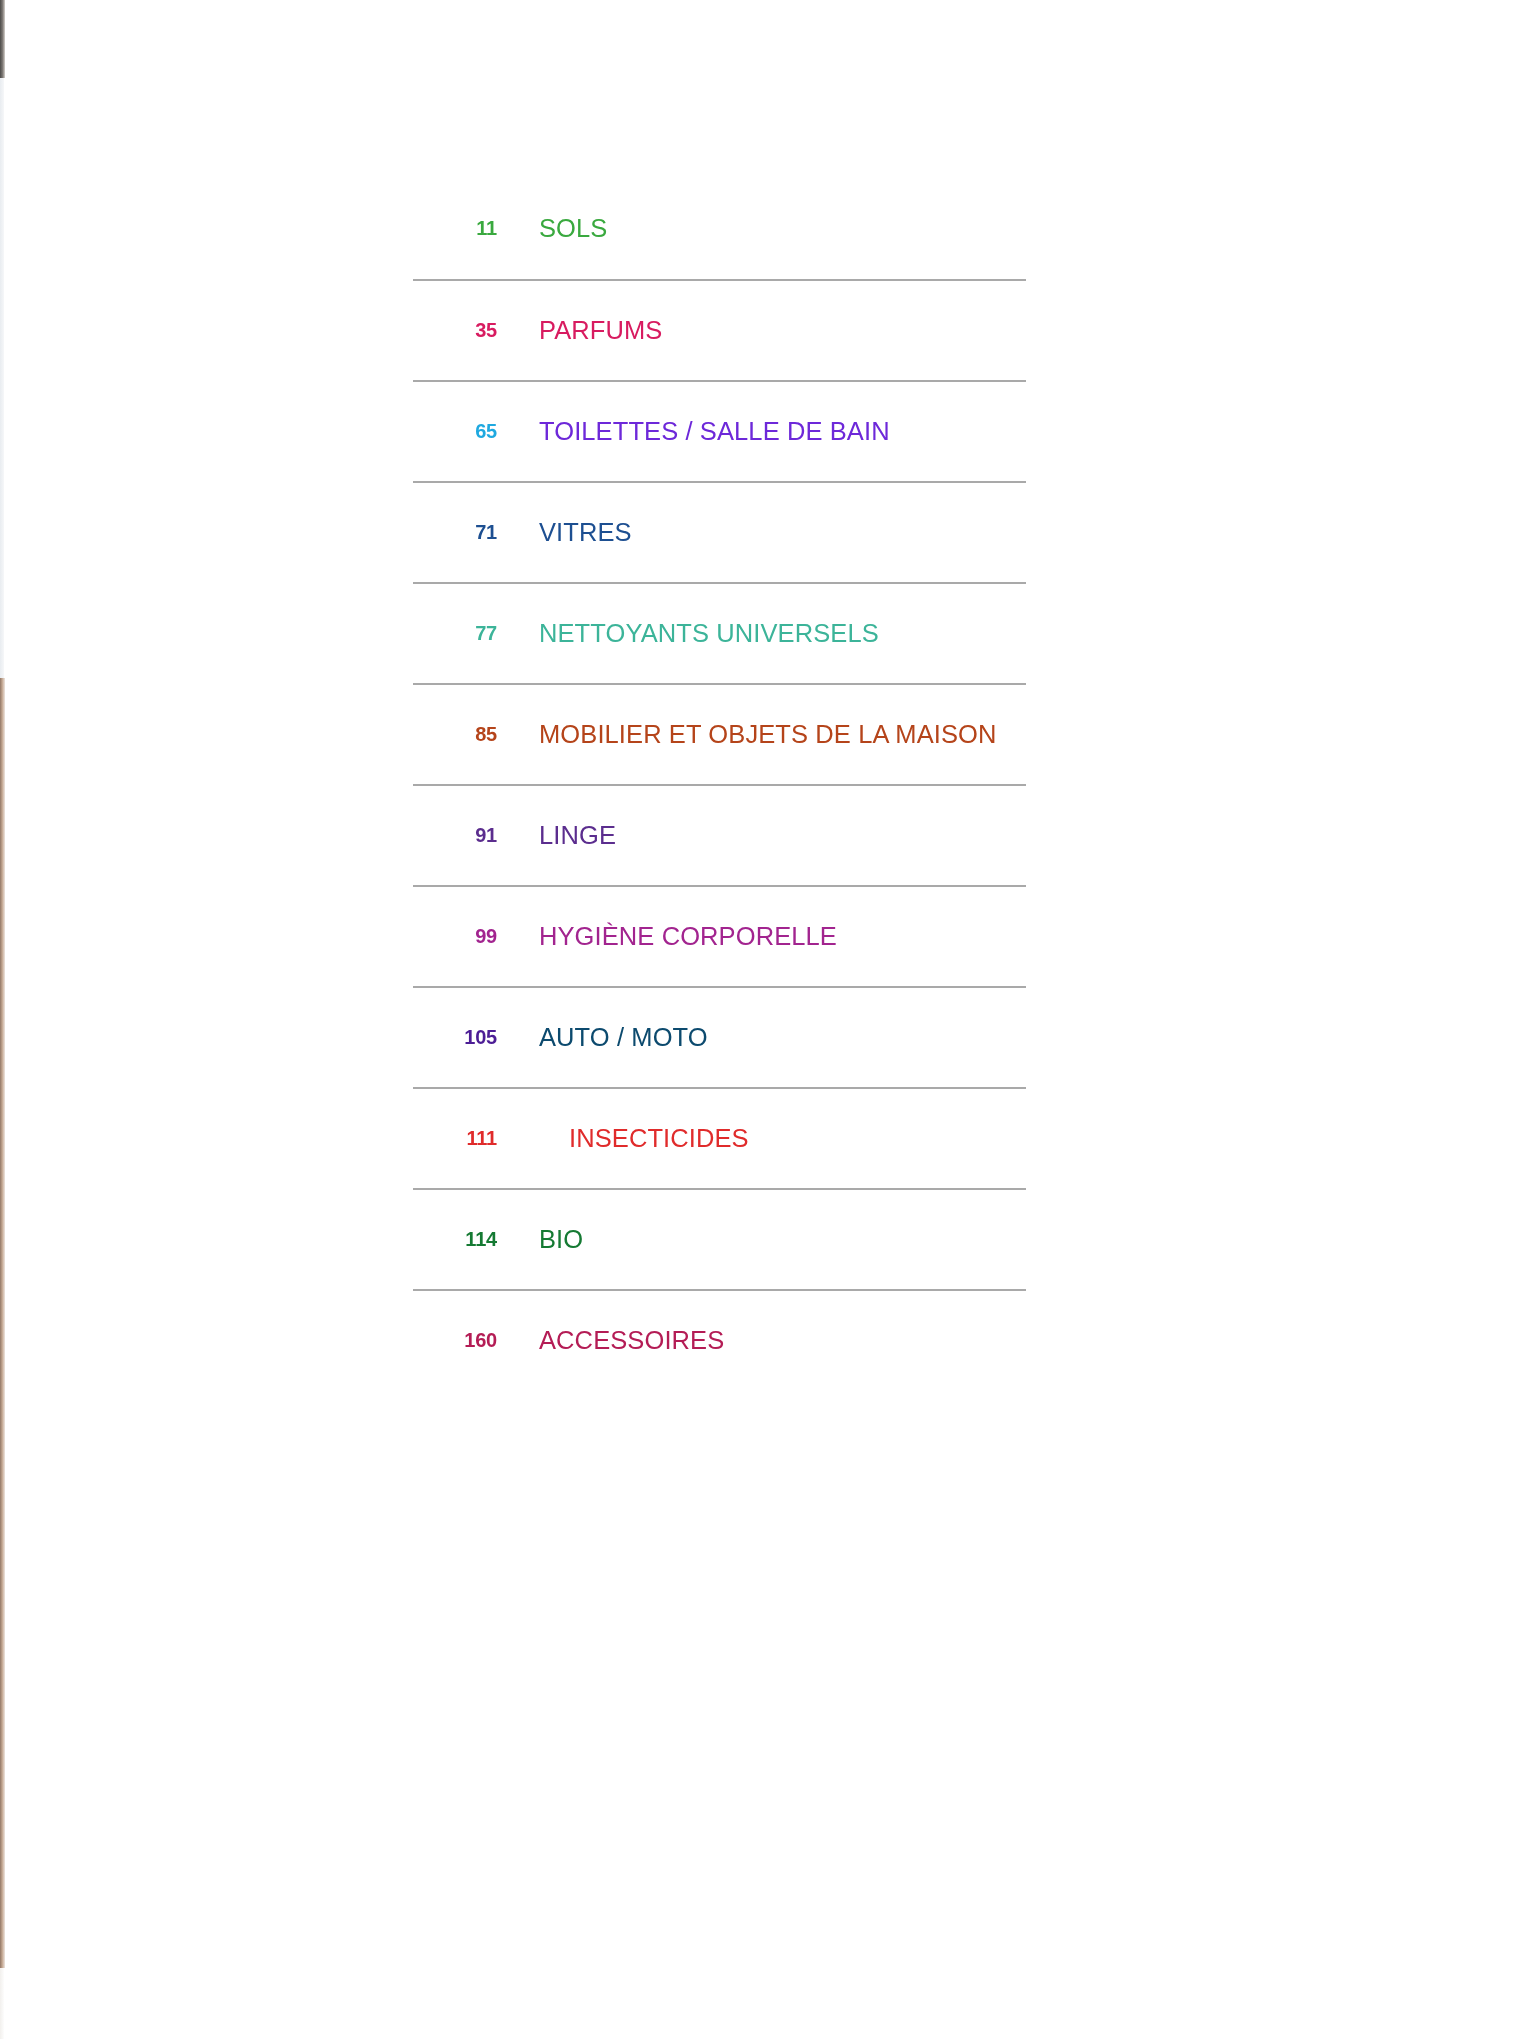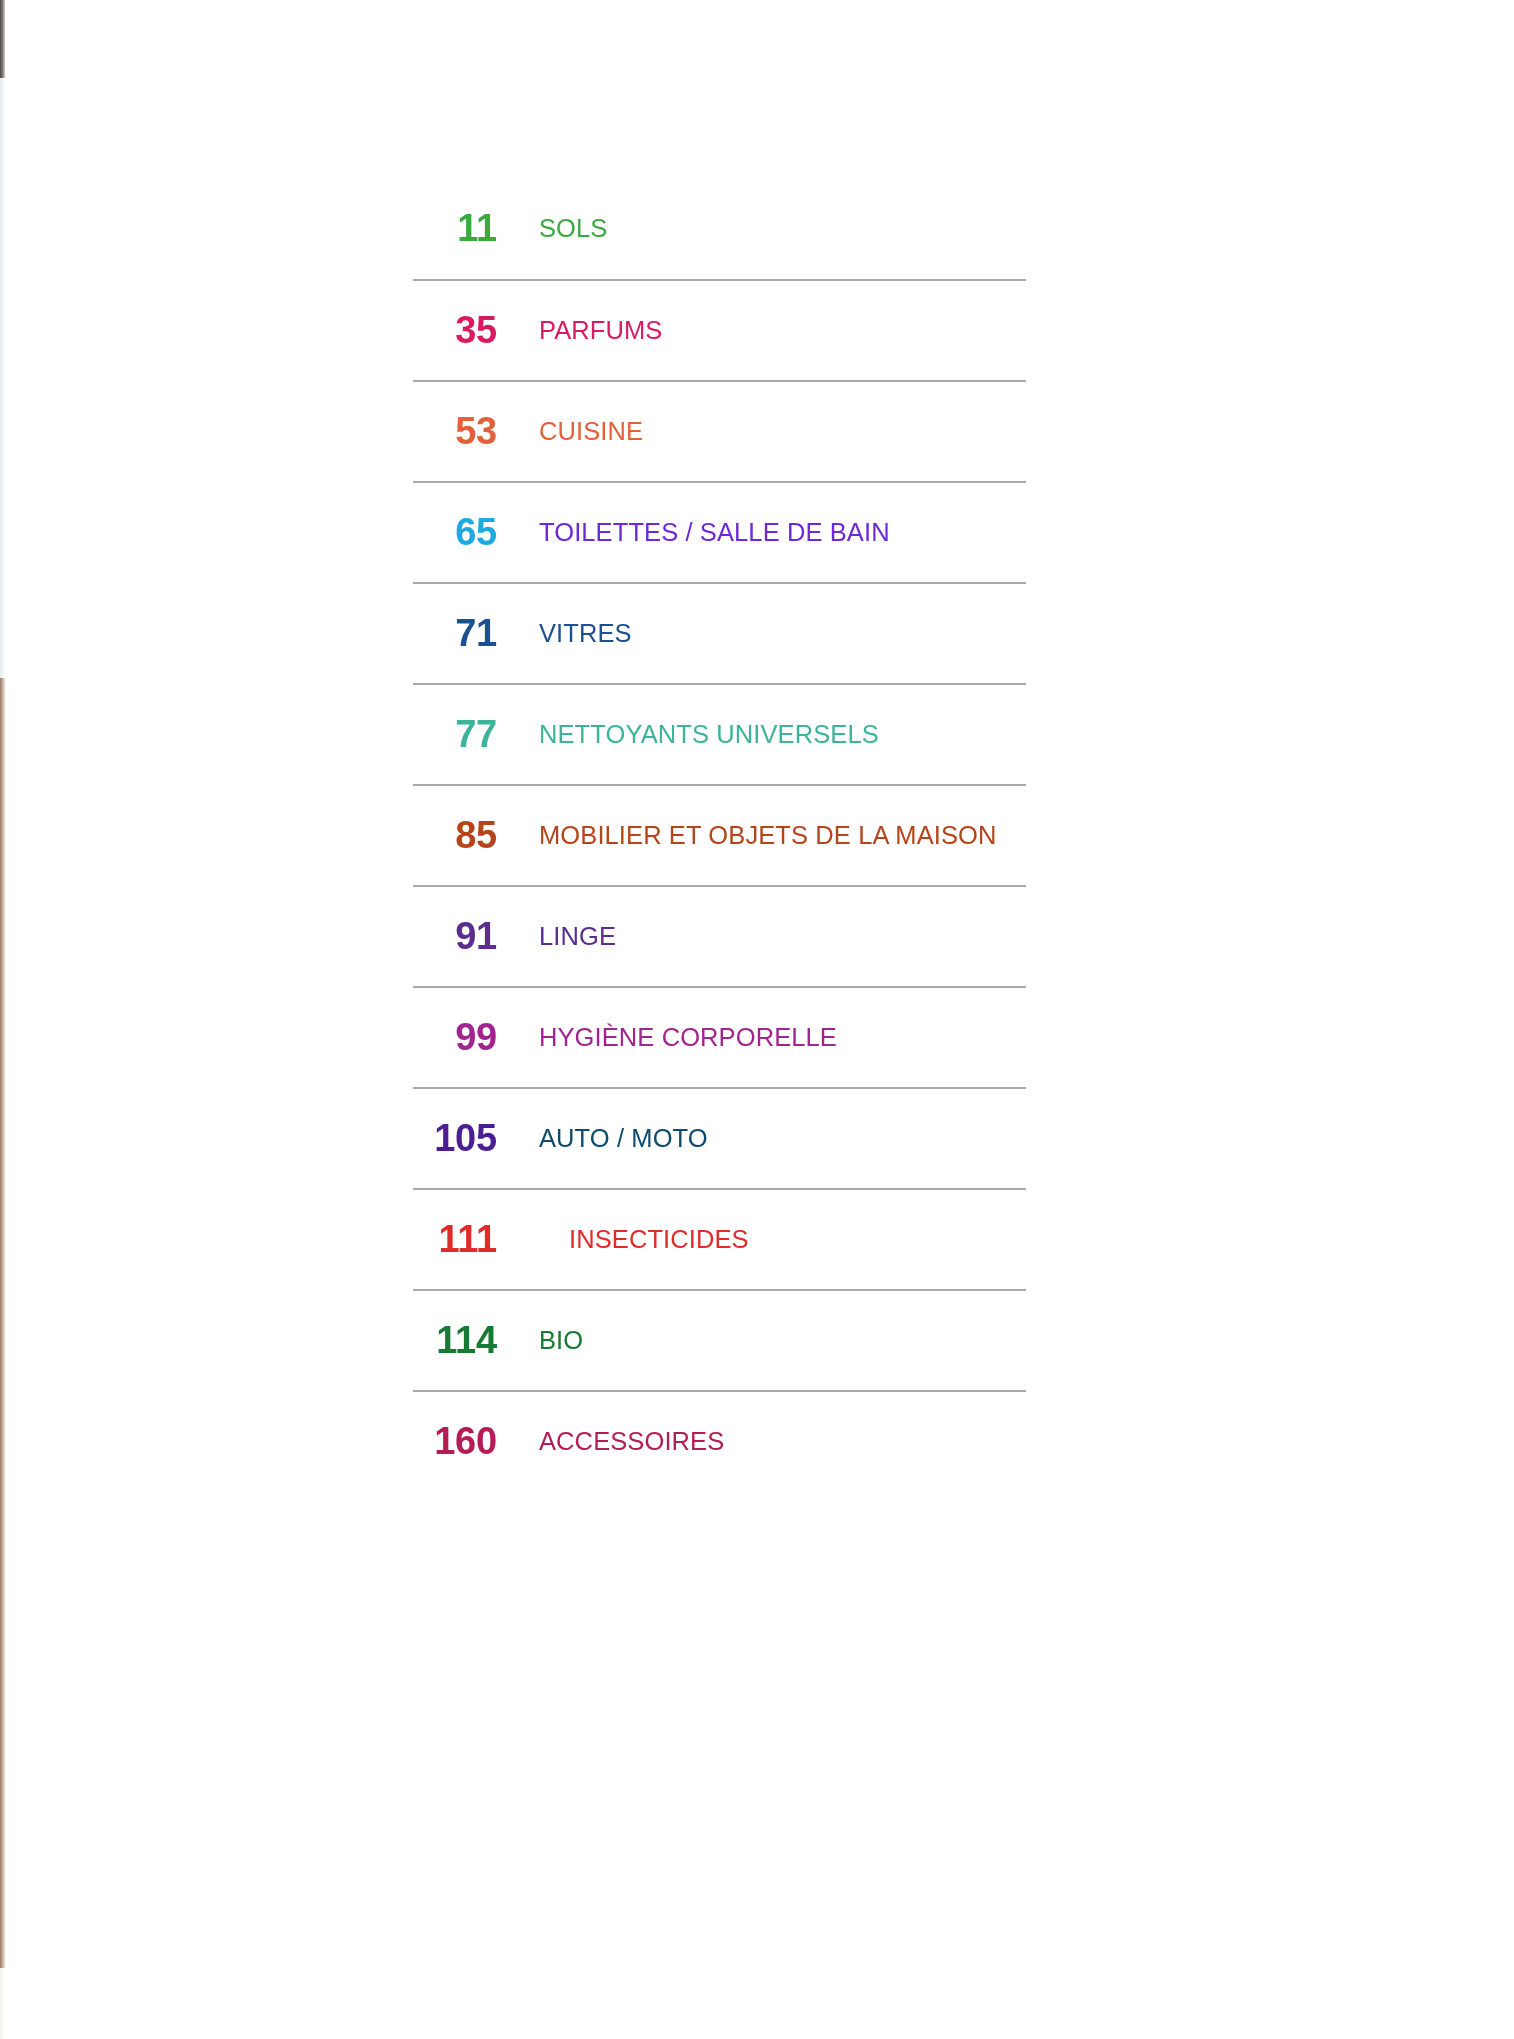--- a/index.html
+++ b/index.html
@@ -68,21 +68,21 @@
   }
 
   .toc-row + .toc-row {
     border-top: 2px solid #a9a9a9;
   }
 
   .page-num {
     width: 84px;
     flex: 0 0 84px;
     text-align: right;
-    font-size: 38px;
+    font-size: 20px;
     font-weight: bold;
     letter-spacing: -0.2px;
     white-space: nowrap;
   }
 
   .section-title {
     margin-left: 42px;
     font-size: 25.5px;
     font-weight: normal;
     letter-spacing: 0.1px;
@@ -98,24 +98,20 @@
 <div class="scan-edge-bottom"></div>
 
 <div class="toc" id="toc-list">
     <div class="toc-row" style="border-top-color: rgb(169, 169, 169);">
       <span class="page-num" style="color: rgb(58, 169, 63);">11</span>
       <span class="section-title" style="color: rgb(58, 169, 63);">SOLS</span>
     </div>
     <div class="toc-row" style="border-top-color: rgb(169, 169, 169);">
       <span class="page-num" style="color: rgb(216, 27, 96);">35</span>
       <span class="section-title" style="color: rgb(216, 27, 96);">PARFUMS</span>
-    </div>
-    <div class="toc-row" style="border-top-color: rgb(169, 169, 169);">
-      <span class="page-num" style="color: rgb(226, 96, 58);">53</span>
-      <span class="section-title" style="color: rgb(226, 96, 58);">CUISINE</span>
     </div>
     <div class="toc-row" style="border-top-color: rgb(169, 169, 169);">
       <span class="page-num" style="color: rgb(31, 169, 224);">65</span>
       <span class="section-title" style="color: #6d28d9;">TOILETTES / SALLE DE BAIN</span>
     </div>
     <div class="toc-row" style="border-top-color: rgb(169, 169, 169);">
       <span class="page-num" style="color: rgb(29, 79, 145);">71</span>
       <span class="section-title" style="color: rgb(29, 79, 145);">VITRES</span>
     </div>
     <div class="toc-row" style="border-top-color: rgb(169, 169, 169);">

